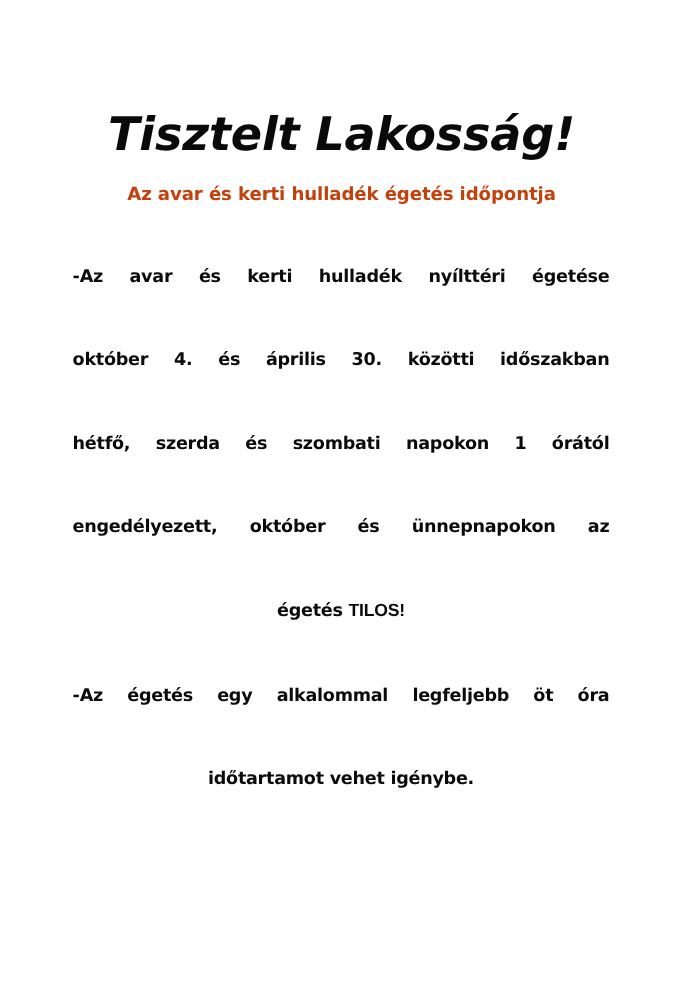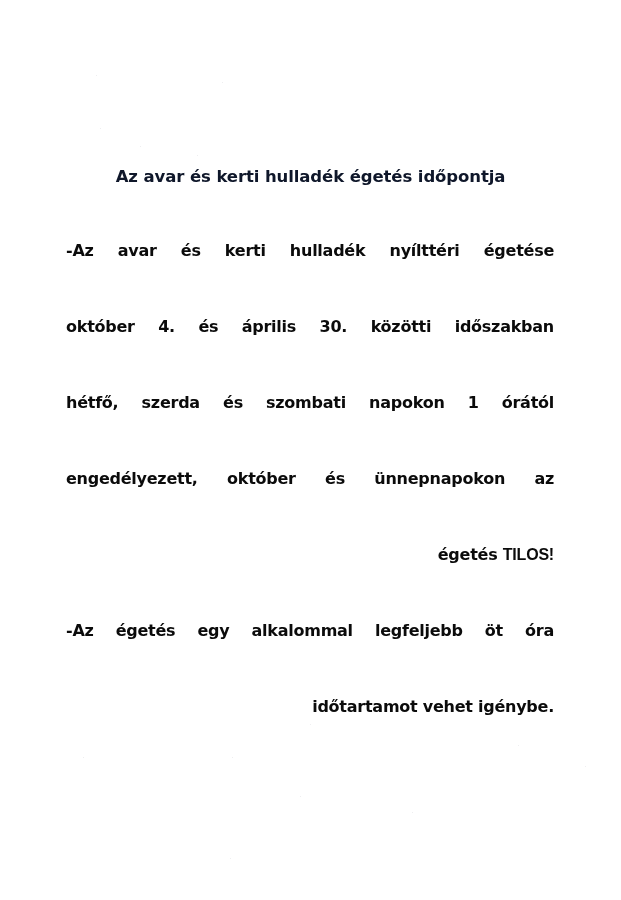--- a/index.html
+++ b/index.html
@@ -45,21 +45,21 @@
     position: absolute;
     left: 0;
     right: 0;
     top: 152px;
     text-align: center;
     font-family: "DejaVu Sans", sans-serif;
     font-weight: 700;
     font-size: 16.5px;
     line-height: 22px;
     letter-spacing: -0.1px;
-    color: #0f172a;
+    color: #c2410c;
     white-space: nowrap;
   }
 
   
   .body-block {
     position: absolute;
     left: 66px;
     top: 232px;
     width: 488px;
   }
@@ -84,21 +84,21 @@
   .para > .ln.j {
     text-align: justify;
   }
   .para > .ln.j::after {
     content: "";
     display: inline-block;
     width: 100%;
     height: 0;
   }
   .para > .ln.last {
-    text-align: right;
+    text-align: center;
   }
 
   .para-gap {
     height: 38px;
   }
 
   
   .cond {
     font-family: "Liberation Sans", sans-serif;
     font-weight: 700;
@@ -136,20 +136,21 @@
     <i style="left:83px;  top:757px;"></i>
     <i style="left:232px; top:757px;"></i>
     <i style="left:412px; top:812px;"></i>
     <i style="left:585px; top:766px;"></i>
     <i style="left:310px; top:724px;"></i>
     <i style="left:300px; top:796px;"></i>
 
     <i style="left:230px; top:858px;"></i>
   </div>
 
+  <h1 class="title">Tisztelt Lakosság!</h1>
 
   <h2 class="subtitle">Az avar és kerti hulladék égetés időpontja</h2>
 
   <div class="body-block">
 
     <p class="para">
       <span class="ln j">-Az avar és kerti hulladék nyílttéri égetése</span>
       <span class="ln j">október 4. és április 30. közötti időszakban</span>
       <span class="ln j">hétfő, szerda és szombati napokon 1 órától</span>
       <span class="ln j">engedélyezett, október és ünnepnapokon az</span>

